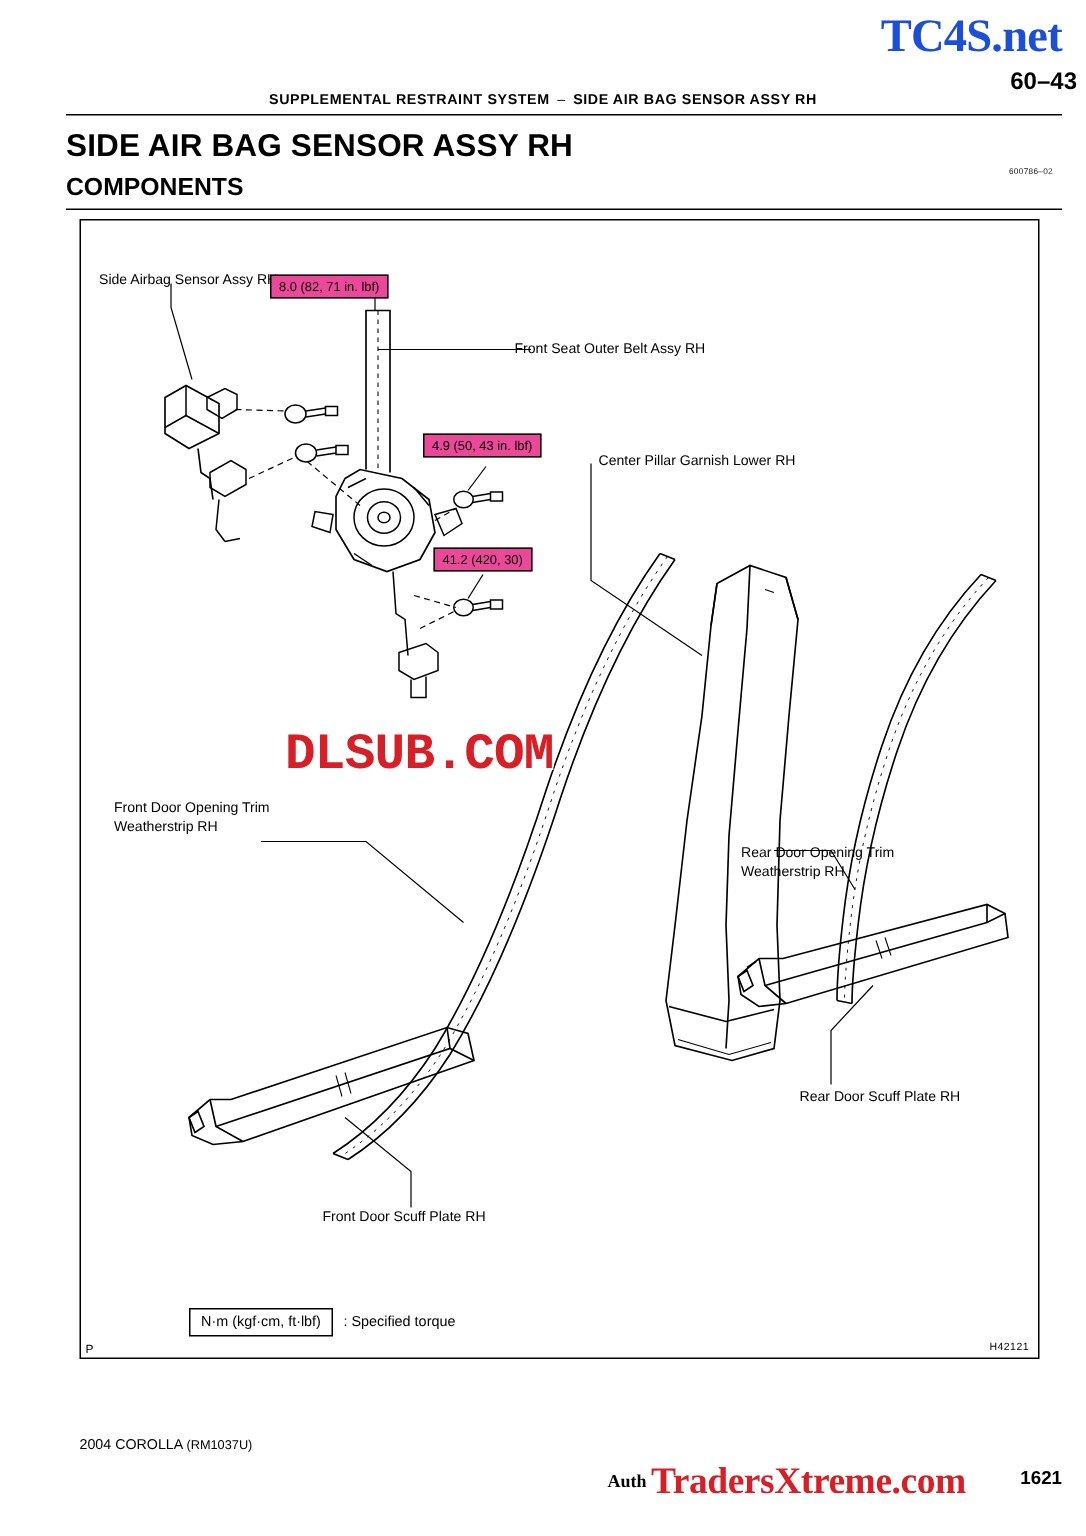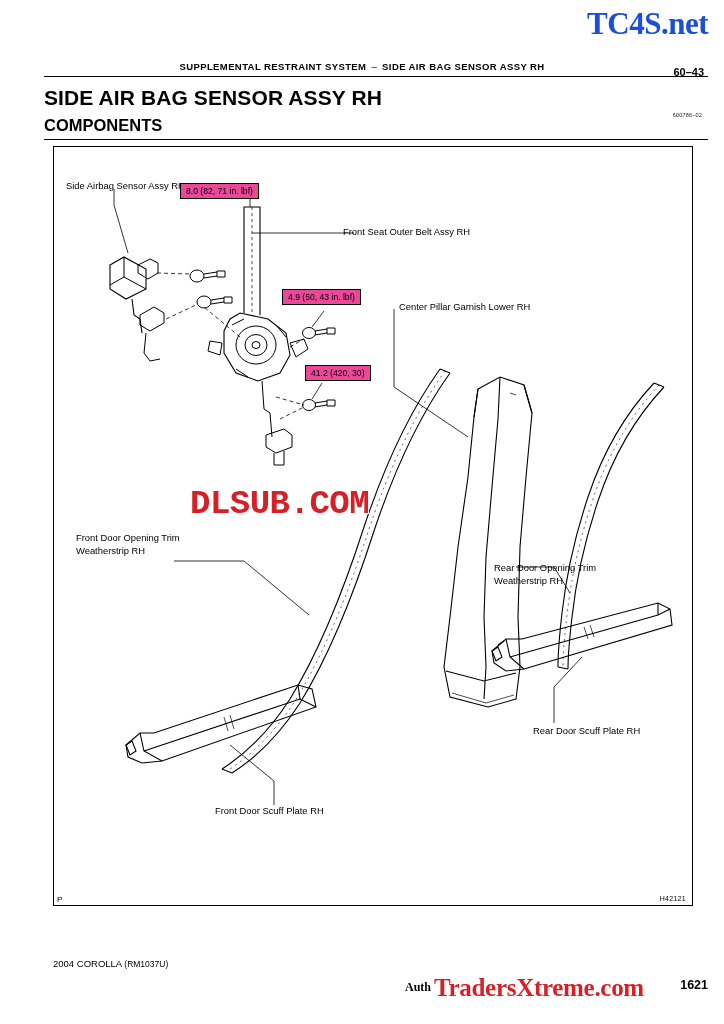--- a/index.html
+++ b/index.html
@@ -23,25 +23,24 @@
     right: 16px;
     font-size: 31px;
     font-weight: bold;
     font-family: "Liberation Serif", serif;
     color: #1d4ed8;
     letter-spacing: -0.5px;
   }
   .page-num {
     position: absolute;
     top: 46px;
-    right: 20px;
-    font-size: 11px;
+    right: 6px;
+    font-size: 16px;
     font-weight: bold;
     font-family: "Liberation Sans", sans-serif;
-    margin-top: 20px;
   }
   .header-rule {
     position: absolute;
     left: 44px;
     right: 16px;
     top: 76px;
     border-top: 1.4px solid #000;
   }
   .header-center {
     position: absolute;
@@ -356,22 +355,26 @@
   <div class="lbl" style="left:345px; top:154px;">Center Pillar Garnish Lower RH</div>
   <div class="lbl" style="left:22px; top:385px;">Front Door Opening Trim
 Weatherstrip RH</div>
   <div class="lbl" style="left:440px; top:415px;">Rear Door Opening Trim
 Weatherstrip RH</div>
   <div class="lbl" style="left:446px; top:578px;margin-left:33px;">Rear Door Scuff Plate RH</div>
   <div class="lbl" style="left:161px; top:658px;">Front Door Scuff Plate RH</div>
 
   <div class="torque" style="left:126px; top:36px;">8.0 (82, 71 in. lbf)</div>
   <div class="torque" style="left:228px; top:142px;">4.9 (50, 43 in. lbf)</div>
-  <div class="torque" style="left:235px; top:218px;margin-left:16px;">41.2 (420, 30)</div>
-
+  <div class="torque" style="left:235px; top:218px;">41.2 (420, 30)</div>
+
+  <div class="legend">
+    <span class="box">N·m (kgf·cm, ft·lbf)</span>
+    <span class="txt">: Specified torque</span>
+  </div>
 
   <div class="fig-p">P</div>
   <div class="fig-code">H42121</div>
 </div>
 
 <div class="watermark-mid">DLSUB.COM</div>
 
 <div class="footer-left">
   <span>2004 COROLLA</span>
   <span class="rm">(RM1037U)</span>

